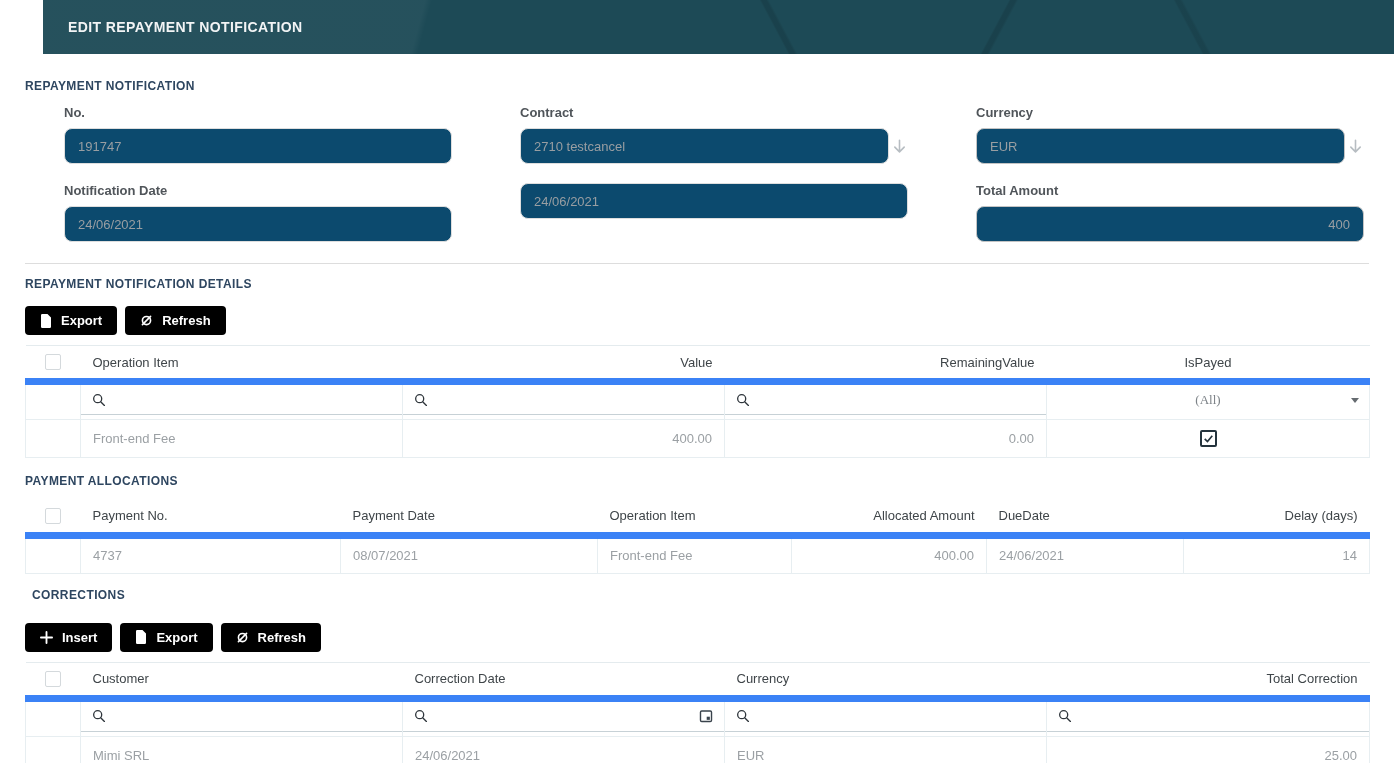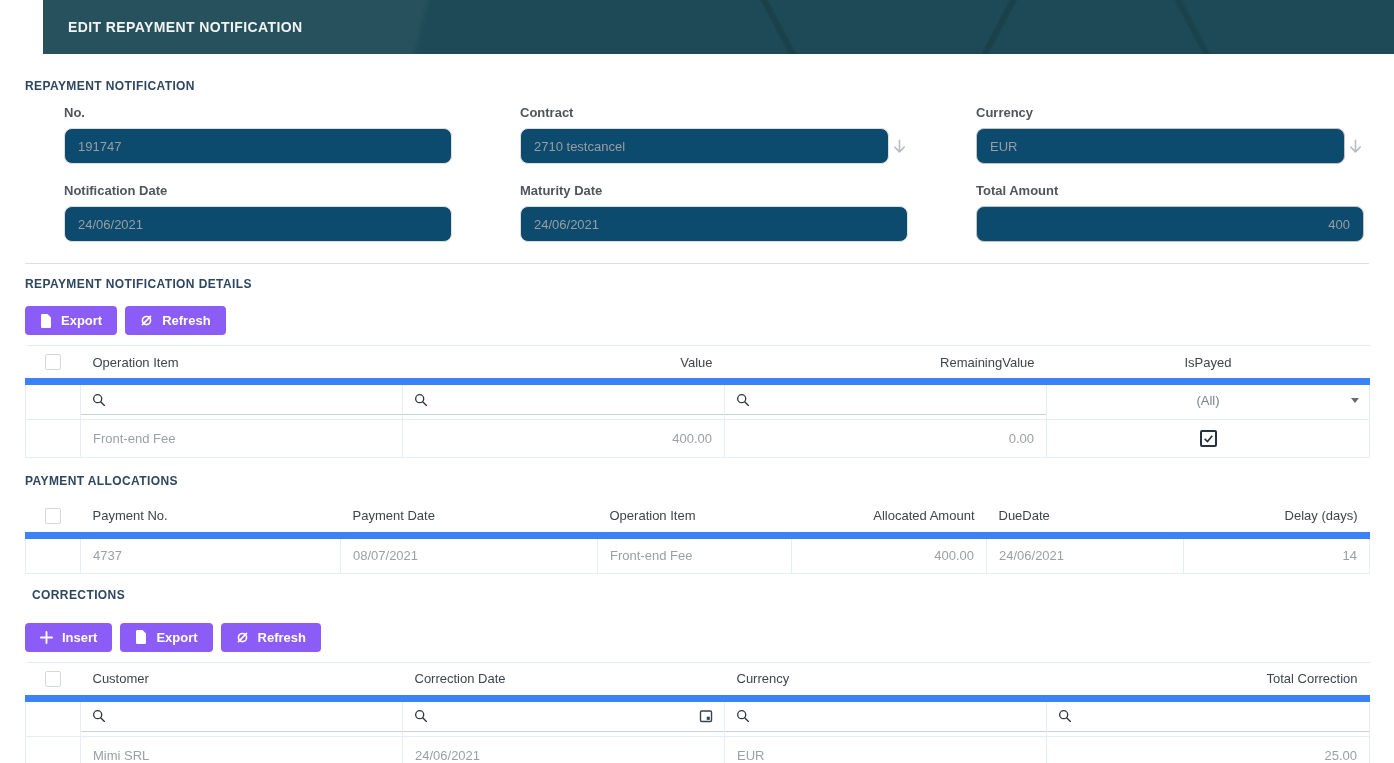--- a/index.html
+++ b/index.html
@@ -50,41 +50,41 @@
     font-size: 13px; color: #999ea2;
   }
   .textbox.bordered { border-color: #c4c4c4; }
   .textbox.num { justify-content: flex-end; }
   .dd-arrow { width: 19px; display: flex; justify-content: flex-end; flex: none; }
 
   
   .toolbar { display: flex; gap: 8px; margin: 15px 25px 10px; }
   .btn {
     display: inline-flex; align-items: center; gap: 9px;
-    background: #8b5cf6; color: #fff; border: none; border-radius: 4px;
+    background: #000000; color: #fff; border: none; border-radius: 4px;
     height: 29px; padding: 0 15px; font-size: 13px; font-weight: bold;
     font-family: "Liberation Sans", sans-serif; cursor: pointer;
   }
 
   
   table.grid {
     width: 1344px; margin: 0 25px; border-collapse: collapse; table-layout: fixed;
     font-size: 13px;
   }
   table.grid th {
     font-weight: normal; color: #3f4549; height: 36px; padding: 0 12px;
     border-bottom: 7px solid #3b82f6; text-align: left; white-space: nowrap;
     overflow: hidden;
   }
   table.grid.topline th { border-top: 1px solid #e4ebee; }
   table.grid td {
     height: 38px; padding: 0 12px; color: #9ba0a4;
     border: 1px solid #e7eef1; white-space: nowrap; overflow: hidden;
   }
-  tr.filter-row td { height: 37px; padding: 0; vertical-align: bottom; }
+  tr.filter-row td { height: 37px; padding: 0; vertical-align: bottom; font-family: Liberation Serif, serif; }
   .fbox {
     height: 30px; margin: 0 0 4px; display: flex; align-items: center;
     padding: 0 11px; border-bottom: 1px solid #c7d1d6;
   }
   .fbox.no-line { border-bottom: none; justify-content: center; position: relative; color: #7c8287; }
   .fbox .spacer { flex: 1; }
   .caret-down {
     position: absolute; right: 10px; top: 50%; margin-top: -2px;
     width: 0; height: 0; border-left: 4px solid transparent; border-right: 4px solid transparent;
     border-top: 5px solid #656b70;
@@ -158,21 +158,20 @@
       <div class="field">
         <label class="f-label">Notification Date</label>
         <div class="editor-row">
           <div class="textbox">
             <span>24/06/2021</span>
           </div>
         </div>
       </div>
 
       <div class="field">
-        <label class="f-label">Maturity Date</label>
         <div class="editor-row">
           <div class="textbox">
             <span>24/06/2021</span>
           </div>
         </div>
       </div>
 
       <div class="field">
         <label class="f-label">Total Amount</label>
         <div class="editor-row">

